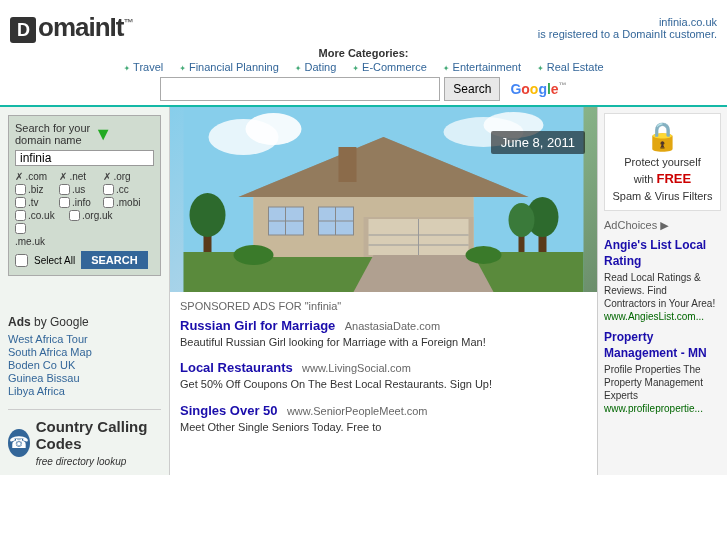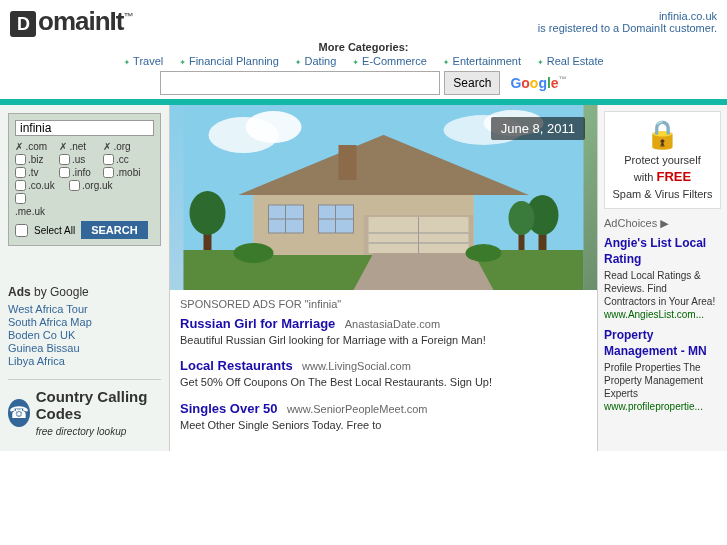--- a/index.html
+++ b/index.html
@@ -1,19 +1,19 @@
 <!DOCTYPE html>
 <html><head>
   <meta charset="utf-8">
   <style>
     * { margin: 0; padding: 0; box-sizing: border-box; }
     body { font-family: Arial, sans-serif; font-size: 12px; background: #fff; width: 727px; min-height: 545px; overflow: hidden; }
 
     
-    #header { background: #fff; border-bottom: 6px solid #14b8a6; padding: 6px 10px 0 10px; }
+    #header { background: #fff; border-bottom: 2px solid #14b8a6; padding: 12px 10px 0 10px; }
     #header-top { display: flex; justify-content: space-between; align-items: center; }
     #logo-area { display: flex; align-items: center; }
     #logo { font-size: 26px; font-weight: bold; color: #333; letter-spacing: -1px; }
     #logo .logo-box { display: inline-block; width: 26px; height: 26px; background: #333; color: #fff; font-size: 18px; font-weight: bold; text-align: center; line-height: 26px; margin-right: 2px; border-radius: 3px; }
     #logo .logo-d { color: #333; }
     #logo .logo-tm { font-size: 10px; vertical-align: super; color: #666; }
     #registered-text { text-align: right; font-size: 11px; color: #336699; }
 
     #categories-bar { text-align: center; padding: 4px 0 2px; font-size: 11px; color: #333; }
     #categories-bar .cat-label { font-weight: bold; }
@@ -57,21 +57,21 @@
     #country-calling { margin-top: 12px; display: flex; align-items: center; gap: 6px; border-top: 1px solid #ccc; padding-top: 8px; }
     #phone-icon { width: 28px; height: 28px; border-radius: 50%; background: #336699; display: flex; align-items: center; justify-content: center; color: #fff; font-size: 16px; }
     #country-calling-text { font-size: 15px; font-weight: bold; color: #333; }
     #free-dir-text { font-size: 10px; color: #333; margin-top: 4px; font-style: italic; }
 
     
     #center-content { flex: 1; padding: 0; background: #fff; }
     #house-image-container { position: relative; width: 100%; height: 185px; background: linear-gradient(135deg, #87ceeb 0%, #b0d4e8 40%, #8fbc8f 60%, #6b8e6b 100%); overflow: hidden; }
     
     #house-svg { width: 100%; height: 100%; }
-    #date-badge { position: absolute; top: 12px; right: 12px; background: rgba(0,0,0,0.55); color: #fff; font-size: 13px; padding: 4px 10px; border-radius: 2px; }
+    #date-badge { position: absolute; top: 24px; right: 12px; background: rgba(0,0,0,0.55); color: #fff; font-size: 13px; padding: 4px 10px; border-radius: 2px; }
 
     #sponsored-section { padding: 8px 10px; }
     #sponsored-label { font-size: 11px; color: #666; margin-bottom: 6px; }
 
     .ad-item { margin-bottom: 10px; }
     .ad-title { font-size: 13px; font-weight: bold; color: #1a0dab; cursor: pointer; }
     .ad-source { font-size: 11px; color: #666; margin-left: 6px; }
     .ad-desc { font-size: 11px; color: #333; margin-top: 2px; line-height: 1.4; }
 
     
@@ -122,20 +122,27 @@
         <span class="google-g">G</span><span class="google-o1">o</span><span class="google-o2">o</span><span class="google-g2">g</span><span class="google-l">l</span><span class="google-e">e</span><span class="google-tm2">™</span>
       </span>
     </div>
   </div>
 </div>
 
 <div id="main">
 
   <div id="left-sidebar">
     <div id="domain-search-box">
+      <div id="domain-search-title">
+        <div style="font-size:11px; color:#333;">
+          <span>Search for your</span><br>
+          <span>domain name</span>
+        </div>
+        <span id="arrow-down">▼</span>
+      </div>
       <input type="text" id="domain-input" value="infinia" style="">
       <div class="tld-row">
         <div class="tld-item">
           <span class="tld-x">✗</span>
           <span class="checked-lbl">.com</span>
         </div>
         <div class="tld-item">
           <span class="tld-x">✗</span>
           <span class="checked-lbl">.net</span>
         </div>

